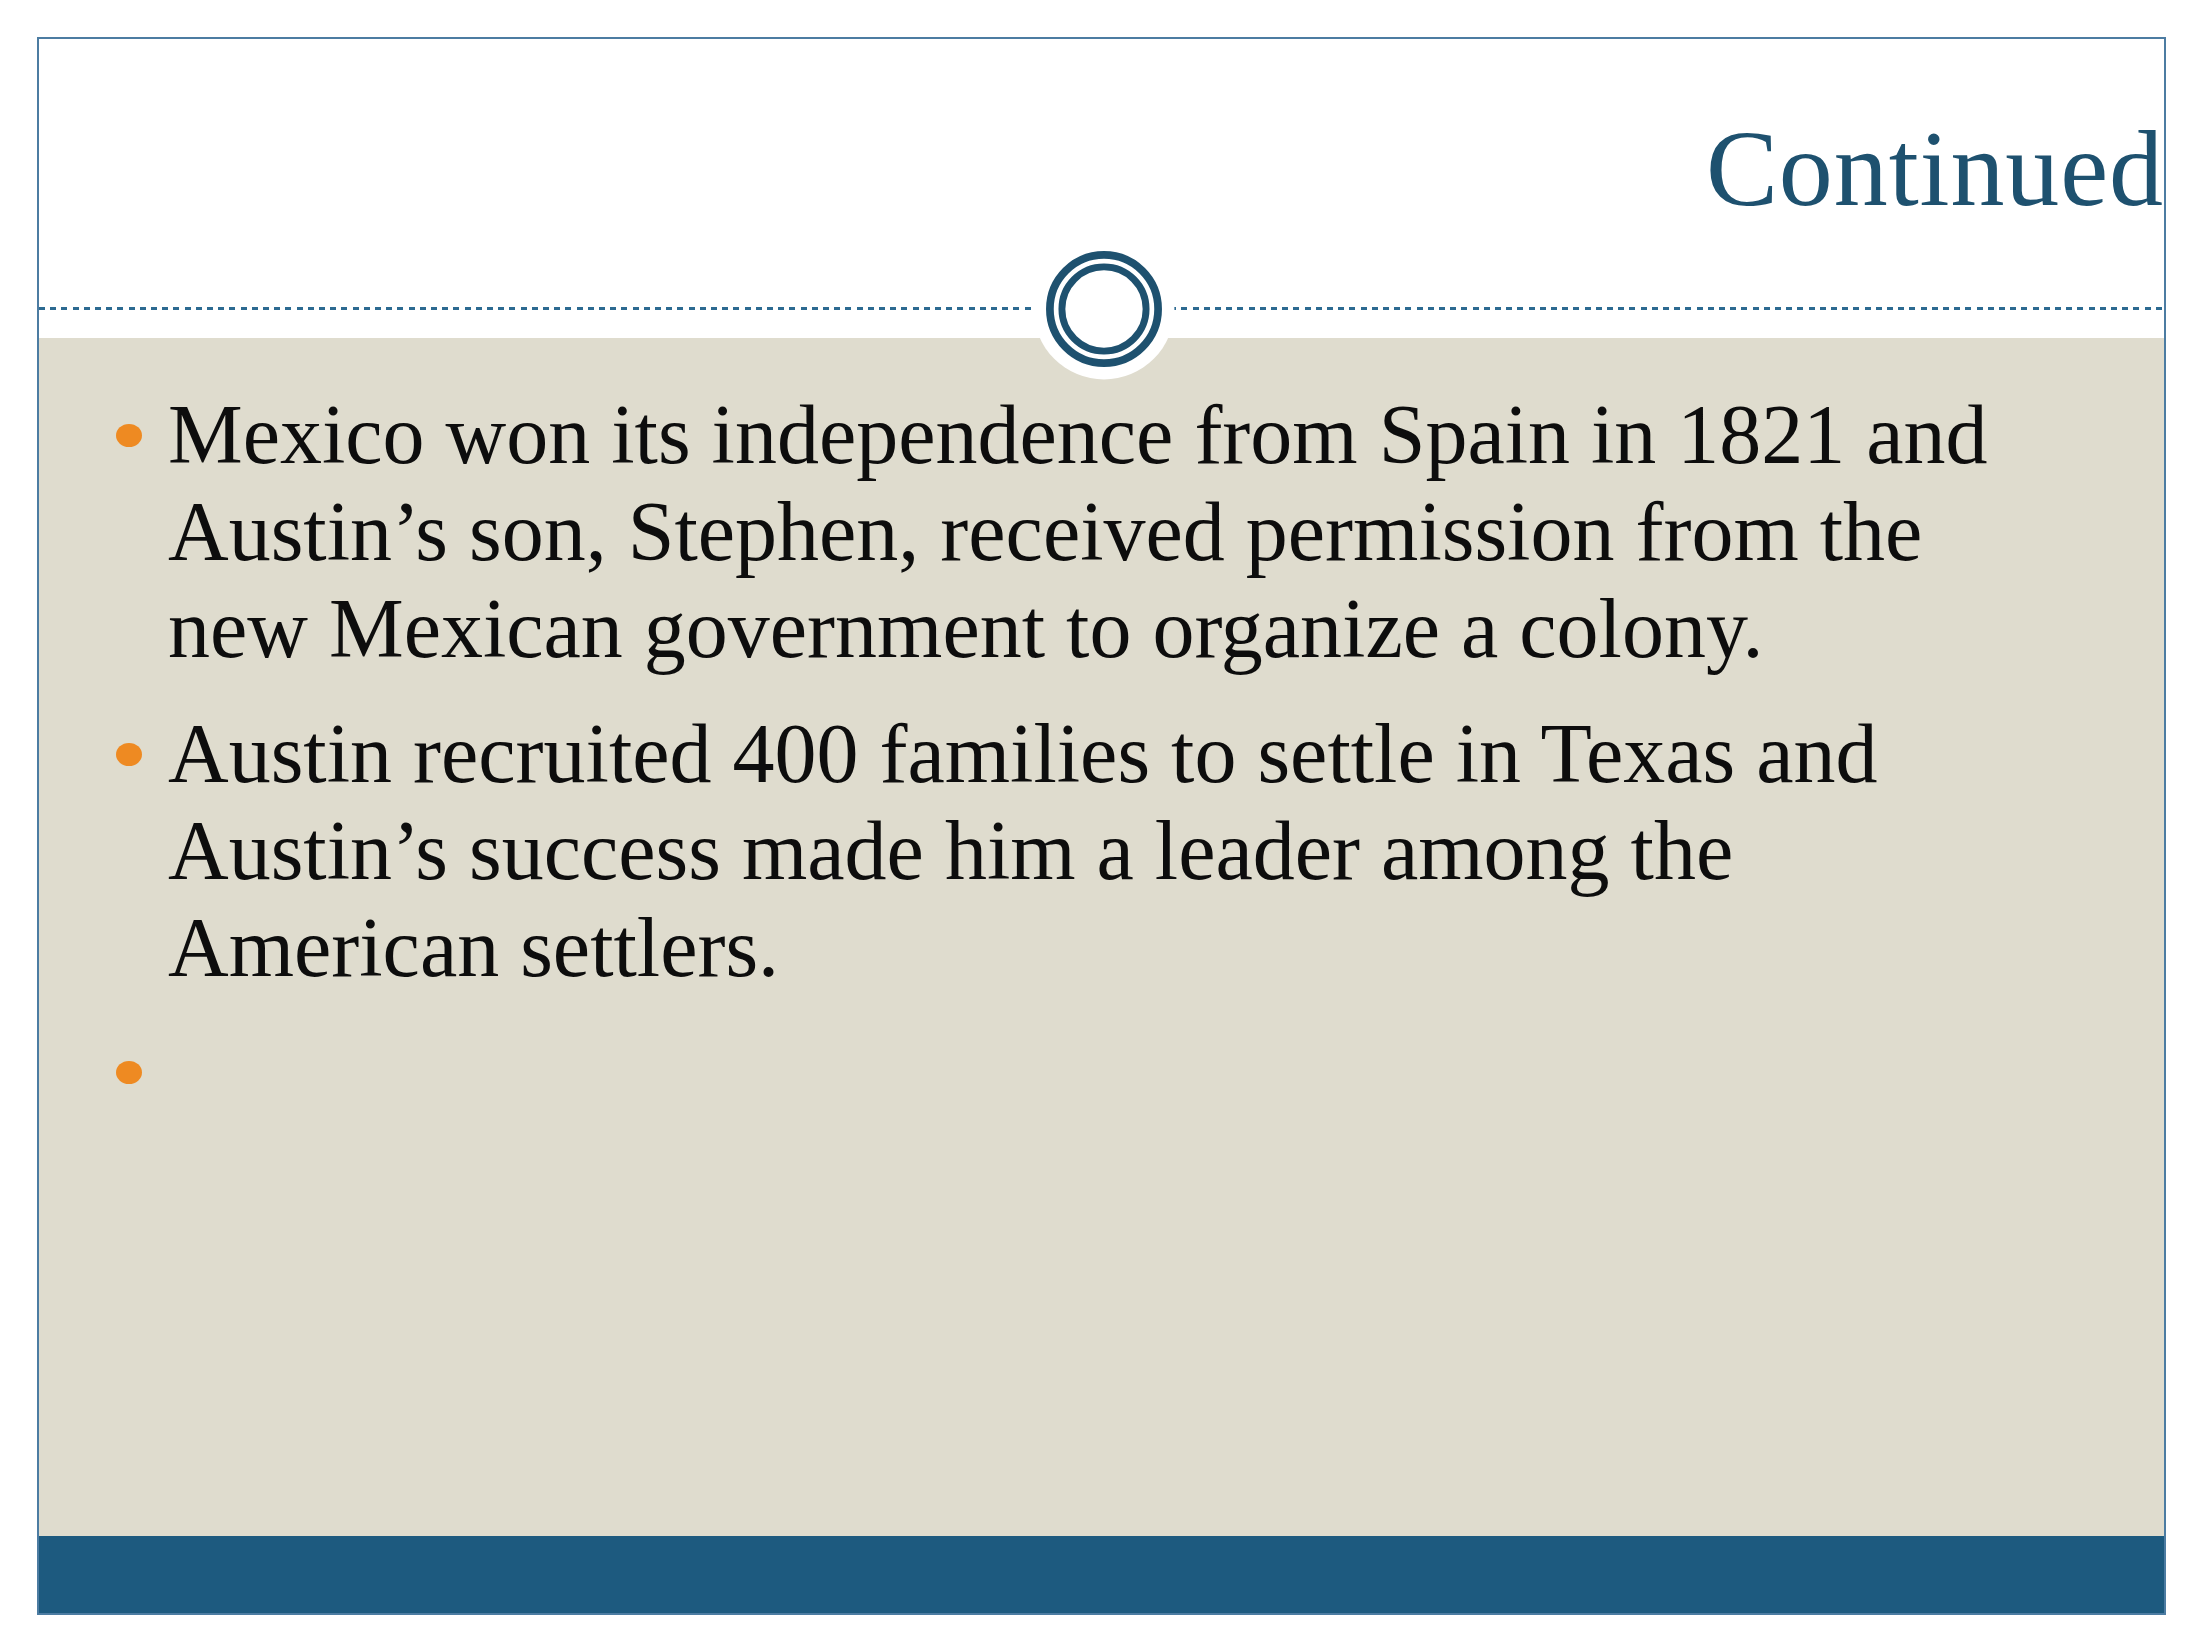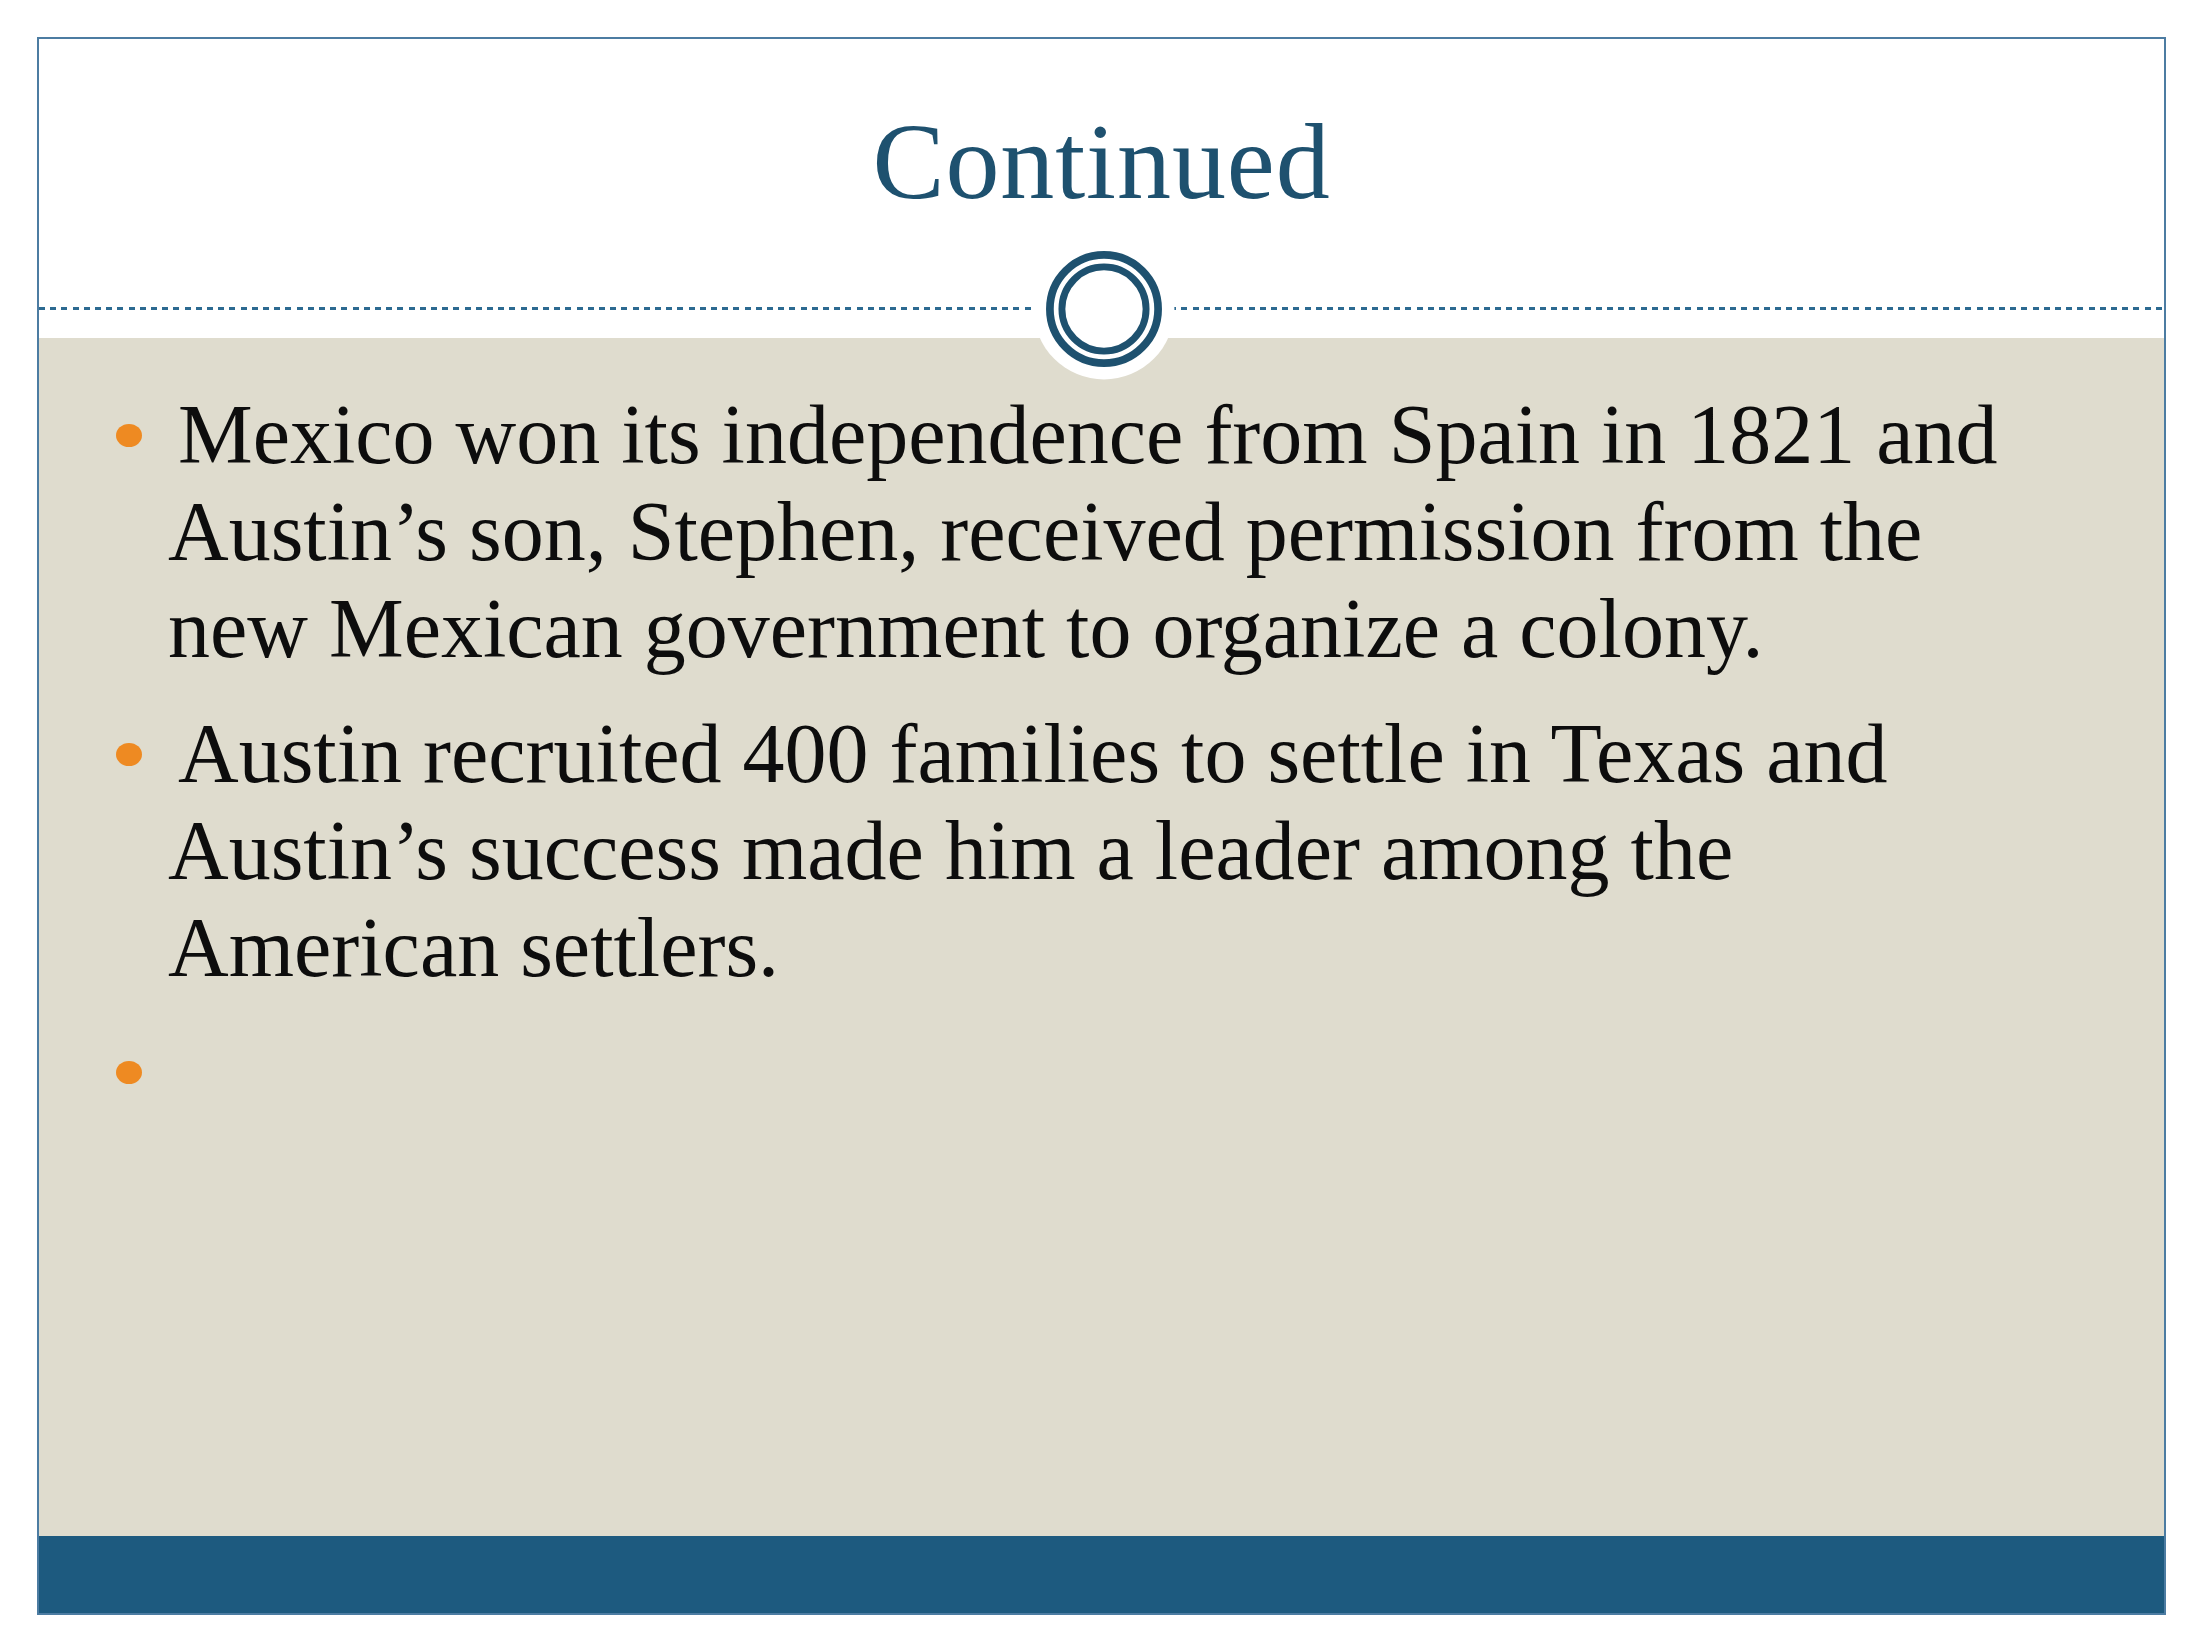--- a/index.html
+++ b/index.html
@@ -27,23 +27,23 @@
   .slide{
     position:absolute;
     left:37px;top:37px;
     width:2129px;height:1578px;
     background:#ffffff;
     border:2.6px solid var(--border-blue);
   }
   
   .title-wrap{
     position:absolute;
-    left:0;top:69px;
+    left:0;top:76px;
     width:100%;
-    text-align:center;
+    text-align:right;
     z-index:3;
   }
   .slide-title{
     margin:0;
     font-size:108px;
     font-weight:400;
     line-height:1;
     color:var(--title-blue);
     letter-spacing:0.9px;
   }
@@ -95,21 +95,20 @@
   }
   .bullet-dot{
     position:absolute;
     left:0;top:38px;
     width:26px;height:23px;
     border-radius:50%;
     background:var(--bullet-orange);
   }
   .bullet-text{
     white-space:pre; 
-    margin-left:10px;
   }
 </style>
 </head>
 <body>
 
 <div class="stage">
   <div class="slide">
 
     <div class="title-wrap">
       <h1 class="slide-title">Continued</h1>

